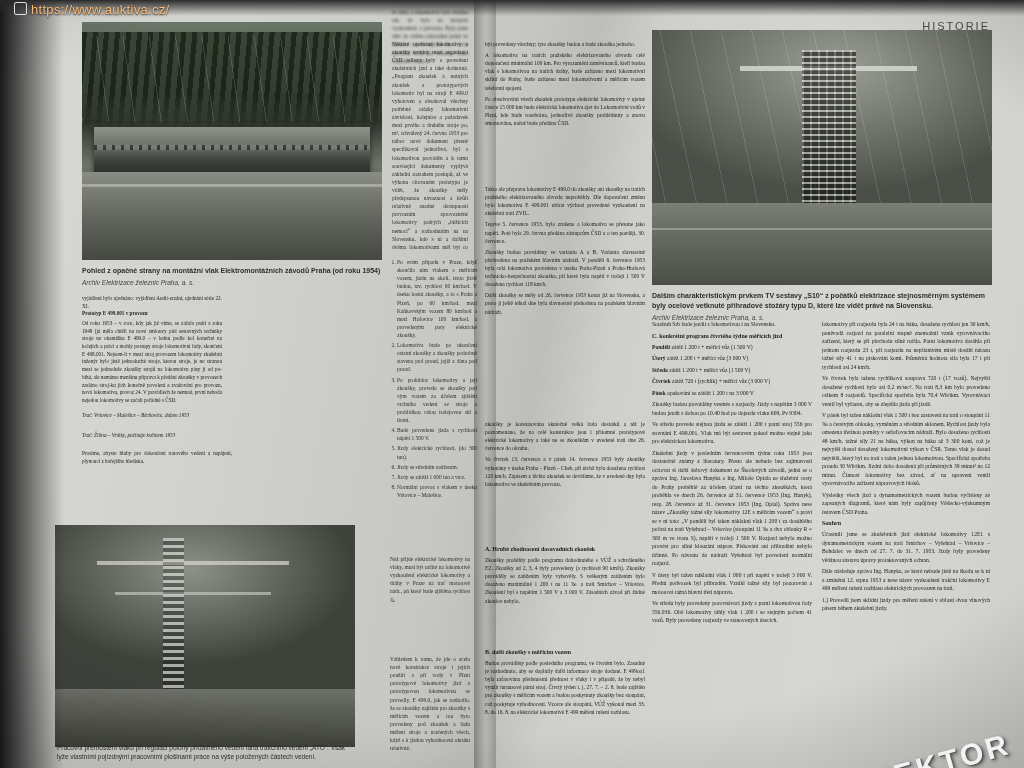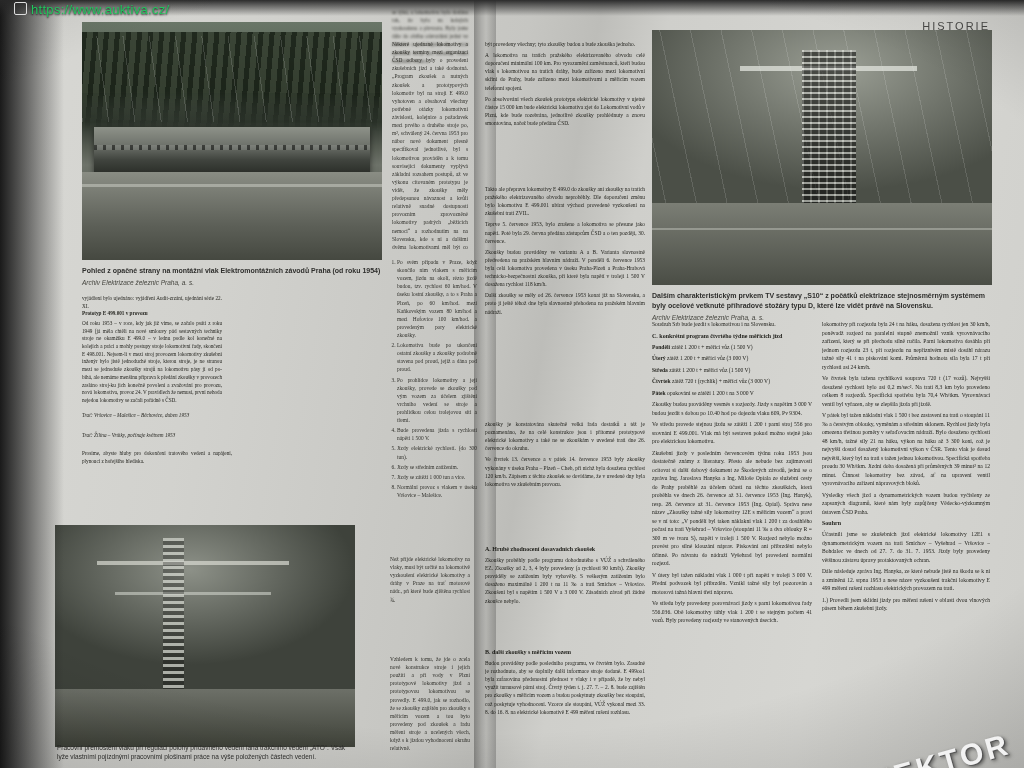--- a/index.html
+++ b/index.html
@@ -16,21 +16,21 @@
       background:linear-gradient(90deg,rgba(0,0,0,.30),rgba(0,0,0,.12) 35%,rgba(0,0,0,.05) 55%,rgba(0,0,0,.22));}
   .edge-left{position:absolute;left:0;top:0;bottom:0;width:64px;background:linear-gradient(90deg,#1a1a1a,rgba(26,26,26,0));}
   .edge-top{position:absolute;left:0;right:0;top:0;height:16px;background:linear-gradient(180deg,#2c2c2c,rgba(44,44,44,0));}
 
   
   .hdr{position:absolute;font-size:11px;letter-spacing:2px;color:#4a4a48;font-family:"Liberation Sans",sans-serif;}
   .hdr-rule{position:absolute;height:2px;background:#6a6a66;}
 
   
   .url{position:absolute;left:14px;top:2px;font-family:"Liberation Sans",sans-serif;font-size:13px;
-       color:#22c55e;text-shadow:0 1px 2px rgba(0,0,0,.9);letter-spacing:.3px;}
+       color:#fdba74;text-shadow:0 1px 2px rgba(0,0,0,.9);letter-spacing:.3px;}
   .url .ico{display:inline-block;width:11px;height:11px;border:1px solid #ddd;border-radius:2px;margin-right:4px;vertical-align:-1px;}
 
   
   .hektor{position:absolute;right:10px;bottom:8px;font-family:"Liberation Sans",sans-serif;
       font-weight:bold;font-size:30px;letter-spacing:3px;color:#f2f2f2;
       transform:rotate(-16deg);transform-origin:100% 100%;
       text-shadow:1px 1px 0 #555,2px 2px 4px rgba(0,0,0,.55);}
 
   
   .photo{position:absolute;overflow:hidden;}

